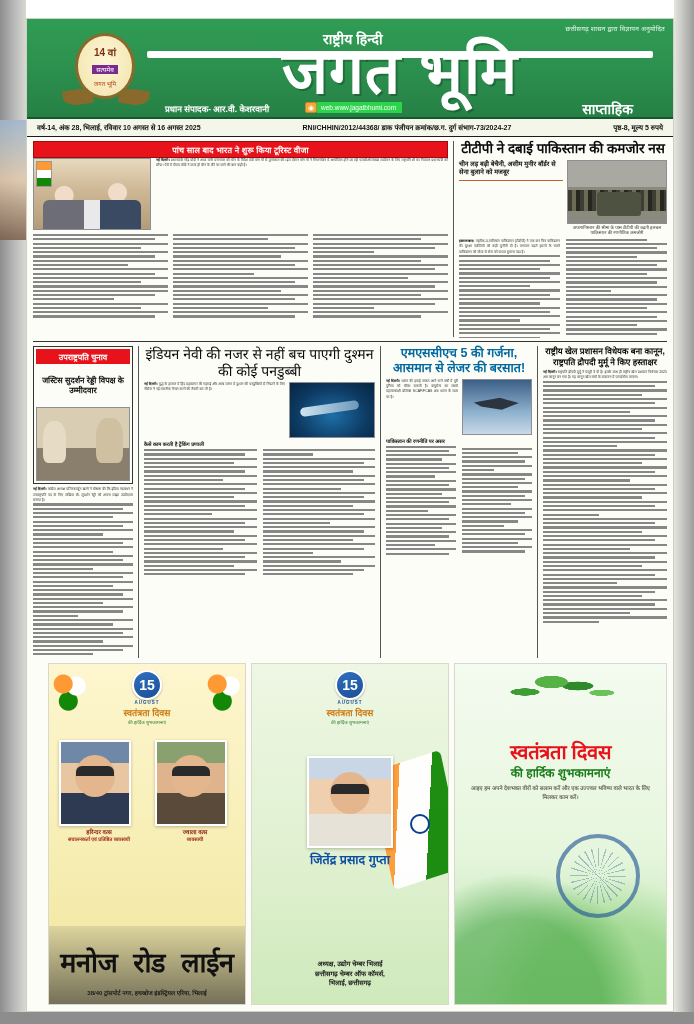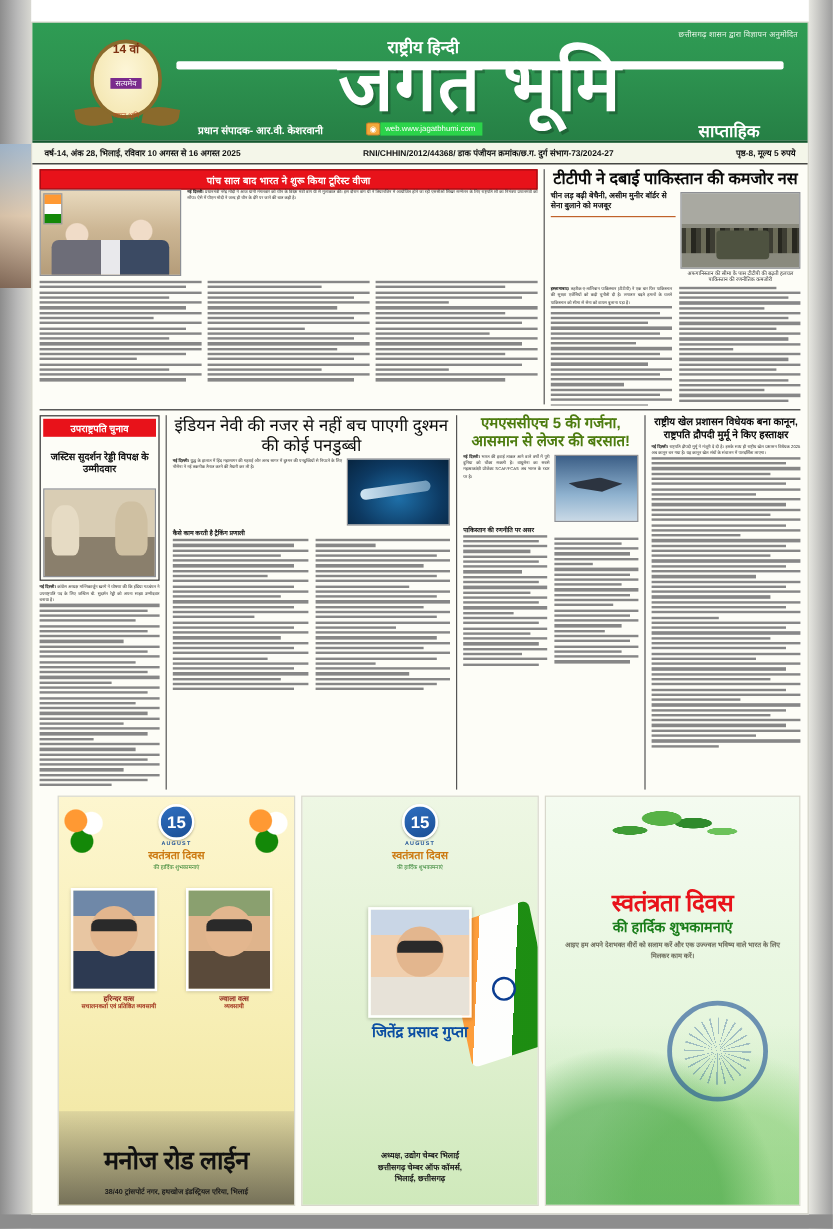--- a/index.html
+++ b/index.html
@@ -81,21 +81,21 @@
     font-weight:bold;
   }
   .mh-emblem {
     position:absolute; left:36px; top:12px; width:86px; height:76px;
   }
   .emblem-oval {
     position:absolute; left:12px; top:2px; width:60px; height:66px;
     background:radial-gradient(ellipse at 50% 40%, #fdf6d8, #f2e3a8);
     border:3px solid #8a6a2c; border-radius:50%;
     display:flex; flex-direction:column; align-items:center; justify-content:center;
-    gap:18px;
+    gap:6px;
   }
   .emblem-year { color:#7d3111; font-size:10px; font-weight:bold; }
   .emblem-mid { background:#7a2b8d; color:#fff; font-size:6.5px; padding:0 4px; }
   .emblem-sub { color:#b4481a; font-size:6px; }
   .emblem-leaf-l,.emblem-leaf-r {
     position:absolute; bottom:2px; width:30px; height:16px;
     background:#8a6a2c; border-radius:0 60% 0 60%;
   }
   .emblem-leaf-l { left:0; transform:rotate(-10deg); }
   .emblem-leaf-r { right:0; border-radius:60% 0 60% 0; transform:rotate(10deg); }
@@ -215,21 +215,21 @@
   }
   .ph-rally::after{
     content:""; position:absolute; right:6%; top:14%; width:30%; height:62%;
     background:#cfc0a2; border-radius:40% 40% 20% 20%;
   }
   .headline-mid {
     font-size:14px; font-weight:normal; color:#0a0a0a; text-align:center;
     line-height:1.18; margin-bottom:3px;
   }
   .headline-mid3 {
-    font-size:12.5px; font-weight:bold; color:#4d7c0f; text-align:center;
+    font-size:12.5px; font-weight:bold; color:#0369a1; text-align:center;
     line-height:1.18; margin-bottom:3px;
   }
   .headline-mid4 {
     font-size:8.4px; font-weight:bold; color:#0a0a0a; text-align:center;
     line-height:1.25; margin-bottom:3px;
   }
   .ph-sub {
     height:56px; position:relative;
     background:radial-gradient(ellipse at 50% 60%, #1e6fa8 0%, #0d3a63 60%, #07243f 100%);
   }
@@ -293,21 +293,21 @@
     width:38px; height:10px; background:#2a2a2a; border-radius:6px 6px 0 0;
   }
   .ad-portrait.p2 { background:linear-gradient(180deg,#8aa06f 0 26%, #dfb48c 26% 62%, #5a4a3a 62% 100%); }
   .ad-portrait.p3 { width:86px; height:92px; background:linear-gradient(180deg,#c9d6e6 0 24%, #f0cfae 24% 64%, #e7e2d8 64% 100%); }
 
   .pr-name { font-size:6px; font-weight:bold; color:#8a1a12; text-align:center; margin-top:2px; }
   .pr-role { font-size:5px; font-weight:bold; color:#a0301a; text-align:center; line-height:1.25; }
 
   .ad1-title {
     position:absolute; left:0; right:0; bottom:24px; text-align:center;
-    font-size:21px; font-weight:bold; color:#111; letter-spacing:-.3px;
+    font-size:27px; font-weight:bold; color:#111; letter-spacing:-.3px;font-family:Liberation Mono, monospace;
   }
   .ad1-addr {
     position:absolute; left:0; right:0; bottom:7px; text-align:center;
     font-size:6px; font-weight:bold; color:#1a1a1a;
   }
   .ad1-road {
     position:absolute; left:0; right:0; bottom:0; height:78px;
     background:linear-gradient(180deg,rgba(120,118,110,.18),rgba(70,68,62,.72));
   }
 

